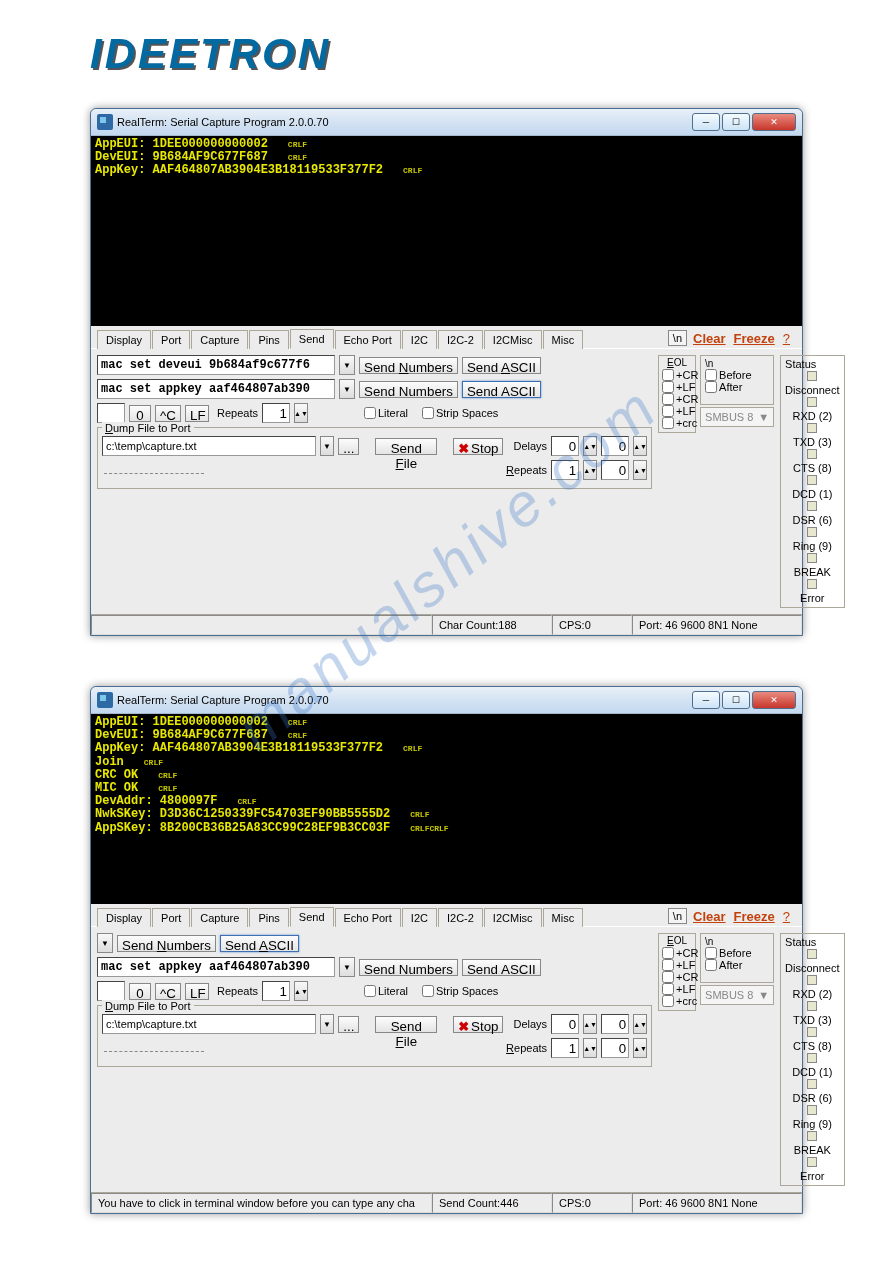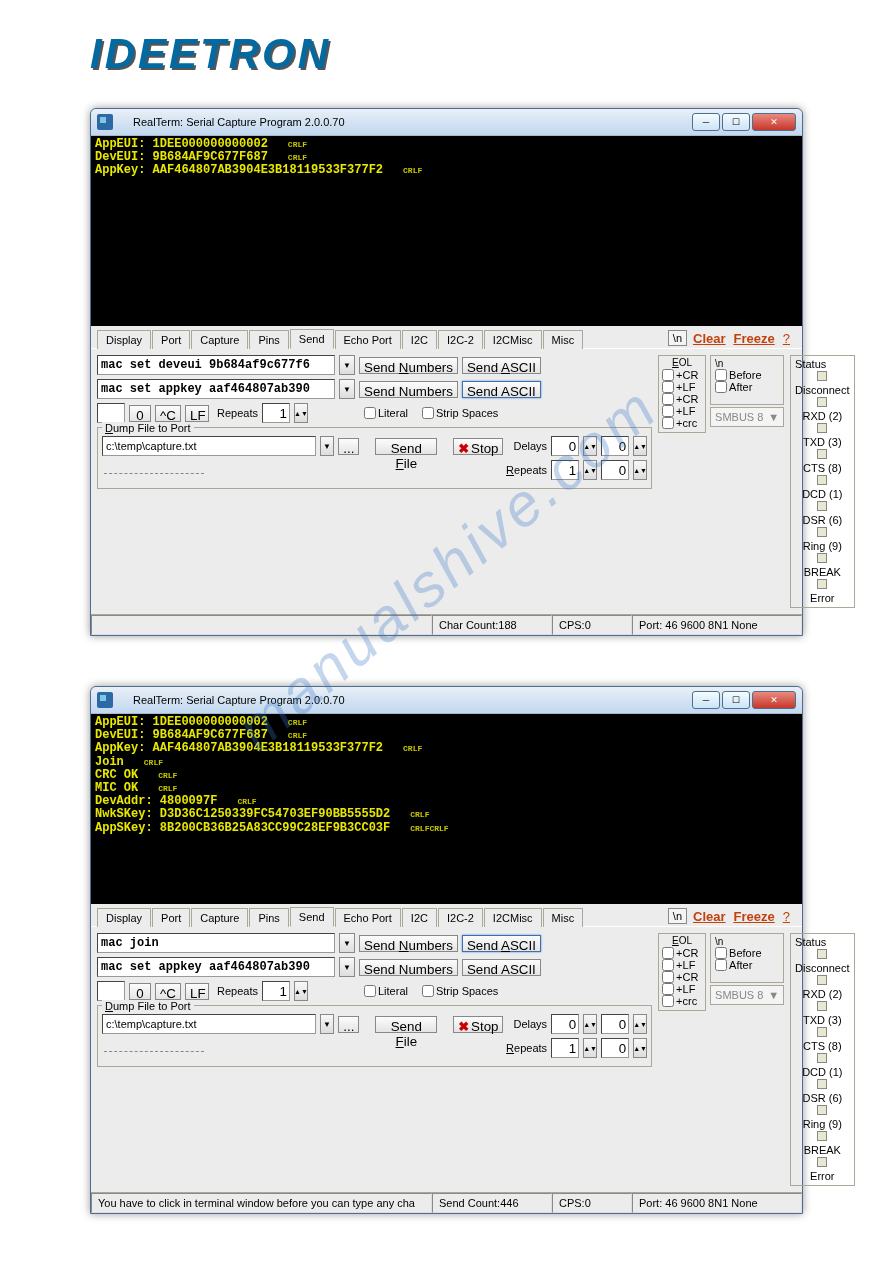--- a/index.html
+++ b/index.html
@@ -4,21 +4,21 @@
 <style>
 * { box-sizing: border-box; margin: 0; padding: 0; }
 body { background: #fff; font-family: "Segoe UI", Tahoma, sans-serif; font-size: 11px; padding: 30px 90px; }
 
 .logo-area { margin-bottom: 30px; }
 .logo-main { font-family: Impact, sans-serif; font-size: 42px; font-style: italic; color: #0369a1; letter-spacing: 3px; text-shadow: 2px 2px 0 #555; font-weight: bold; }
 .logo-sub { font-size: 10px; letter-spacing: 6px; color: #333; margin-top: 2px; display: flex; align-items: center; gap: 20px; }
 .logo-arrow { color: #999; font-size: 14px; letter-spacing: 0; }
 
 .window { border: 1px solid #4a6f92; border-radius: 6px 6px 0 0; background: #ececec; margin-bottom: 50px; box-shadow: 0 0 8px rgba(0,0,0,0.4); position: relative; }
-.titlebar { background: linear-gradient(#e9f0f7, #d4e3f3 50%, #c3d8ef); padding: 4px 6px; border-radius: 6px 6px 0 0; display: flex; align-items: center; gap: 20px; border-bottom: 1px solid #a5b9cc; }
+.titlebar { background: linear-gradient(#e9f0f7, #d4e3f3 50%, #c3d8ef); padding: 4px 6px; border-radius: 6px 6px 0 0; display: flex; align-items: center; gap: 4px; border-bottom: 1px solid #a5b9cc; }
 .titlebar-icon { width: 16px; height: 16px; background: #2d6aa5; border-radius: 2px; position: relative; }
 .titlebar-icon::after { content: ""; position: absolute; top: 3px; left: 3px; width: 6px; height: 6px; background: #7fc7e8; }
 .title-text { flex: 1; color: #000; }
 .win-btns { display: flex; gap: 2px; }
 .win-btn { width: 28px; height: 18px; border: 1px solid #4f6f8f; border-radius: 3px; background: linear-gradient(#f5fbff, #cde3f6); font-size: 9px; display: flex; align-items: center; justify-content: center; cursor: pointer; }
 .win-btn.close { background: linear-gradient(#e98a7f, #c8362b); color: #fff; width: 44px; }
 
 .terminal { background: #000; color: #e8e800; font-family: "Courier New", monospace; font-size: 12px; font-weight: bold; padding: 2px 4px; min-height: 190px; white-space: pre; overflow: hidden; line-height: 1.1; }
 .crlf { color: #e8e800; font-size: 8px; opacity: 0.85; margin-left: 20px; }
 
@@ -35,21 +35,21 @@
 .row { display: flex; align-items: center; gap: 4px; margin-bottom: 4px; }
 .cmdbox { font-family: "Courier New", monospace; font-weight: bold; font-size: 12px; border: 1px inset #999; background: #fff; padding: 2px 3px; width: 238px; height: 20px; }
 .dropbtn { width: 16px; height: 20px; background: linear-gradient(#f8f8f8,#ddd); border: 1px solid #888; font-size: 8px; }
 .btn { border: 1px solid #888; background: linear-gradient(#fcfcfc,#e4e4e4); padding: 2px 4px; height: 17px; cursor: pointer; }
 .btn.highlighted { border: 1px solid #3e6fb0; box-shadow: 0 0 2px #5f8fd0; }
 .smallinput { width: 28px; height: 20px; border: 1px inset #999; background: #fff; text-align: right; padding: 0 2px; }
 .spinner { width: 14px; height: 20px; background: linear-gradient(#f8f8f8,#ddd); border: 1px solid #888; font-size: 7px; display: flex; flex-direction: column; justify-content: center; align-items: center; }
 .chk { display: flex; align-items: center; gap: 2px; font-size: 11px; }
 .chk input { width: 12px; height: 12px; }
 
-.eol-group { border: 1px solid #aca899; padding: 1px 3px 3px; width: 48px; font-size: 10px; }
+.eol-group { border: 1px solid #aca899; padding: 1px 3px 3px; width: 38px; font-size: 10px; }
 .eol-title { font-size: 10px; text-align: center; margin-bottom: 1px; }
 .slashn-group { border: 1px solid #aca899; padding: 2px 4px; width: 74px; font-size: 11px; height: 50px; }
 .smbus { border: 1px solid #aca899; background: #f4f4f4; padding: 2px 4px; width: 74px; height: 20px; display: flex; justify-content: space-between; align-items: center; font-size: 11px; color: #888; }
 
 .statusbox { border: 1px solid #aca899; width: 90px; padding: 2px 4px; font-size: 11px; }
 .status-title { margin-bottom: 1px; }
 .status-item { display: flex; align-items: center; gap: 3px; margin-bottom: 1px; flex-direction: column; }
 .led { width: 10px; height: 10px; border: 1px solid #888; background: #e8e8d0; }
 
 .dumpfield { border: 1px solid #aca899; padding: 2px 4px 4px; margin-top: 4px; }
@@ -297,21 +297,20 @@
       <span class="tab-toggle">\n</span>
       <span class="tab-link"><b><span class="underline-letter">C</span>lear</b></span>
       <span class="tab-link"><b><span class="underline-letter">F</span>reeze</b></span>
       <span class="tab-link">?</span>
     </div>
   </div>
 
   <div class="controls">
     <div class="leftcol">
       <div class="row">
-        <input class="cmdbox" value="mac join" style="">
         <button class="dropbtn">▼</button>
         <button class="btn">Send <span class="underline-letter">N</span>umbers</button>
         <button class="btn highlighted">Send <span class="underline-letter">A</span>SCII</button>
       </div>
       <div class="row">
         <input class="cmdbox" value="mac set appkey aaf464807ab390" style="">
         <button class="dropbtn">▼</button>
         <button class="btn">Send Numbers</button>
         <button class="btn">Send ASCII</button>
       </div>

